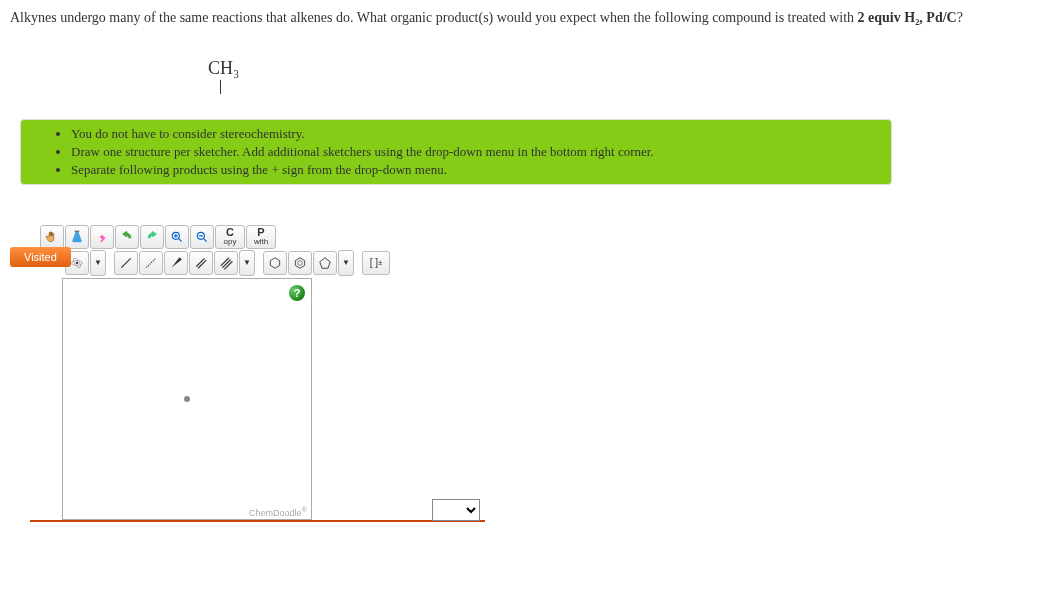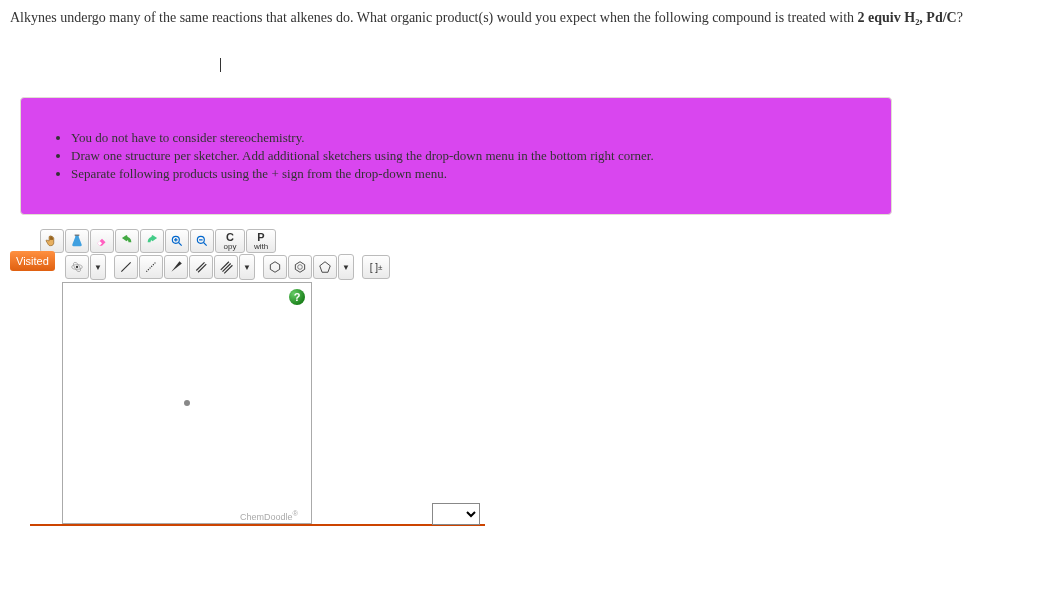--- a/index.html
+++ b/index.html
@@ -31,24 +31,24 @@
       content: '';
       position: absolute;
       left: 0;
       top: 0;
       width: 1px;
       height: 14px;
       background: #333;
     }
     .instructions-box {
       border: 1px solid #e0e0d0;
-      background: #d946ef;
+      background: #84cc16;
       border-radius: 4px;
-      padding: 30px 20px;
-      margin: 0 0 14px 10px;
+      padding: 4px 20px;
+      margin: 0 0 40px 10px;
       max-width: 830px;
     }
     .instructions-box ul {
       margin: 0;
       padding-left: 30px;
     }
     .instructions-box li {
       margin: 2px 0;
       font-size: 13px;
     }
@@ -57,21 +57,21 @@
       margin-left: 10px;
     }
     .visited-tag {
       position: absolute;
       left: -10px;
       top: 22px;
       background: linear-gradient(#ff9040, #e06010);
       color: #fff;
       font-family: Arial, sans-serif;
       font-size: 11px;
-      padding: 4px 6px;
+      padding: 4px 14px;
       border-radius: 3px;
       z-index: 5;
     }
     .toolbar {
       display: flex;
       gap: 1px;
       margin-left: 20px;
     }
     .tool-btn {
       width: 24px;
@@ -150,21 +150,21 @@
       font-weight: bold;
       font-size: 11px;
       display: flex;
       align-items: center;
       justify-content: center;
       font-family: Arial, sans-serif;
     }
     .chemdoodle-label {
       position: absolute;
       bottom: 1px;
-      right: 13px;
+      right: 4px;
       font-size: 9px;
       color: #aaa;
       font-family: Arial, sans-serif;
     }
     .underline-bar {
       width: 455px;
       height: 2px;
       background: #cc4400;
       margin-left: 10px;
       margin-top: 0;
@@ -189,20 +189,21 @@
     }
   </style>
 </head>
 <body>
 
 <div class="question">
   <span>Alkynes undergo many of the same reactions that alkenes do. What organic product(s) would you expect when the following compound is treated with </span><b>2 equiv H₂, Pd/C</b><span>?</span>
 </div>
 
 <div class="formula-block">
+  <div class="formula-top">CH₃</div>
   <div class="formula-bar"></div>
 </div>
 
 <div class="instructions-box">
   <ul>
     <li>You do not have to consider stereochemistry.</li>
     <li>Draw one structure per sketcher. Add additional sketchers using the drop-down menu in the bottom right corner.</li>
     <li>Separate following products using the + sign from the drop-down menu.</li>
   </ul>
 </div>

